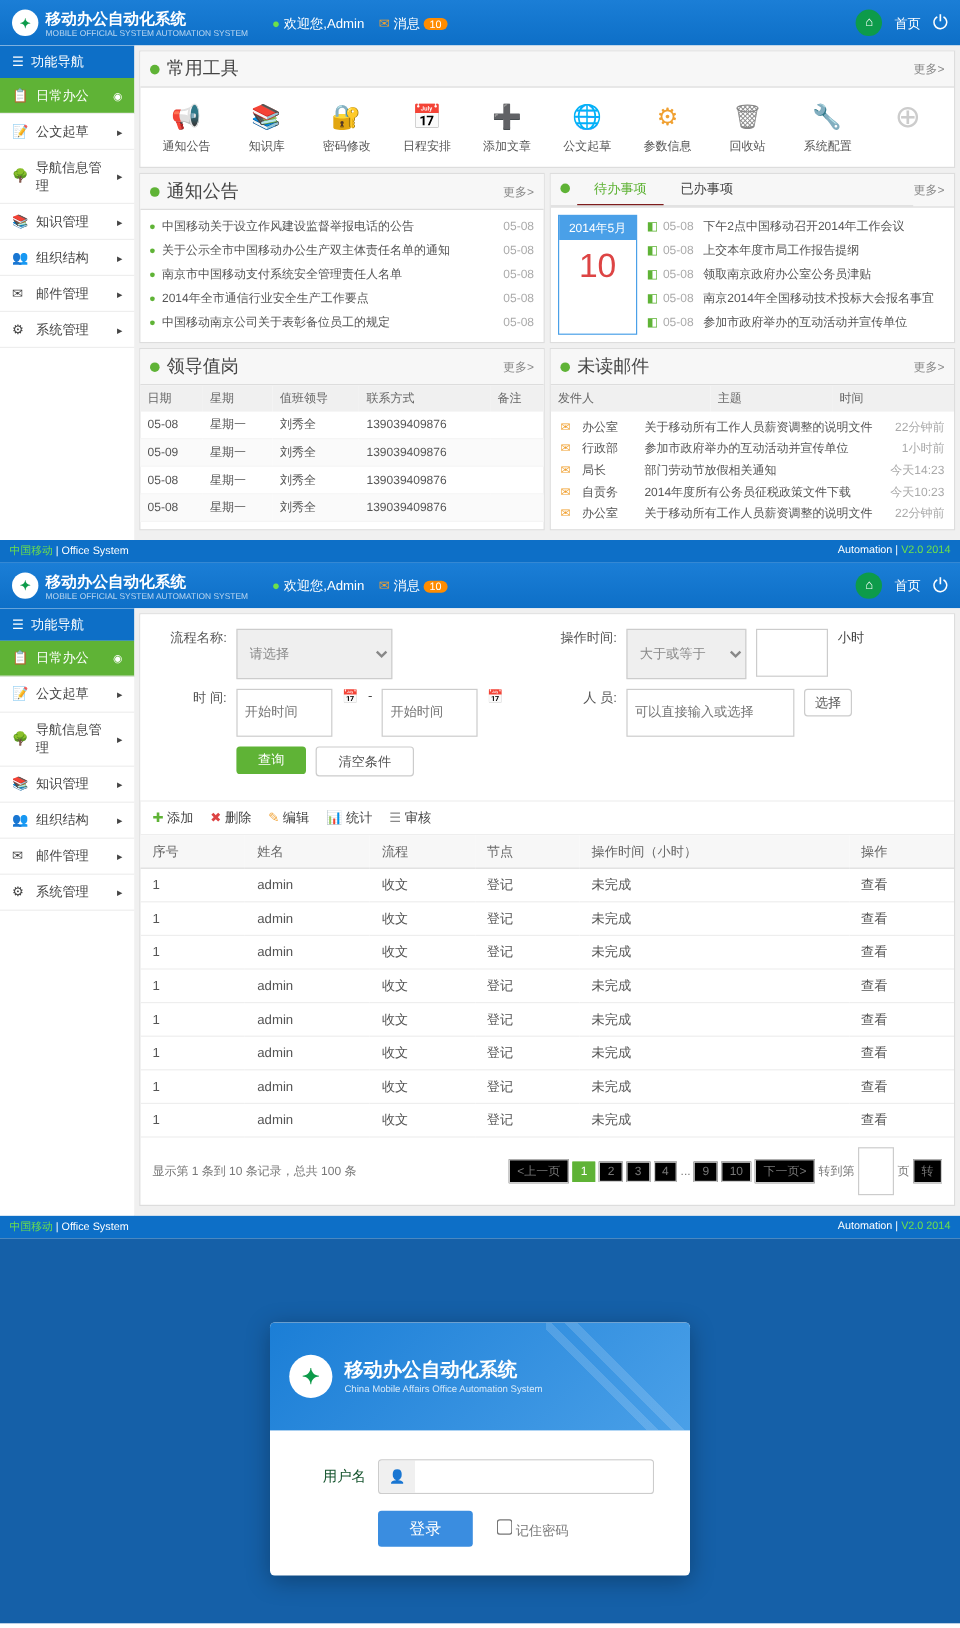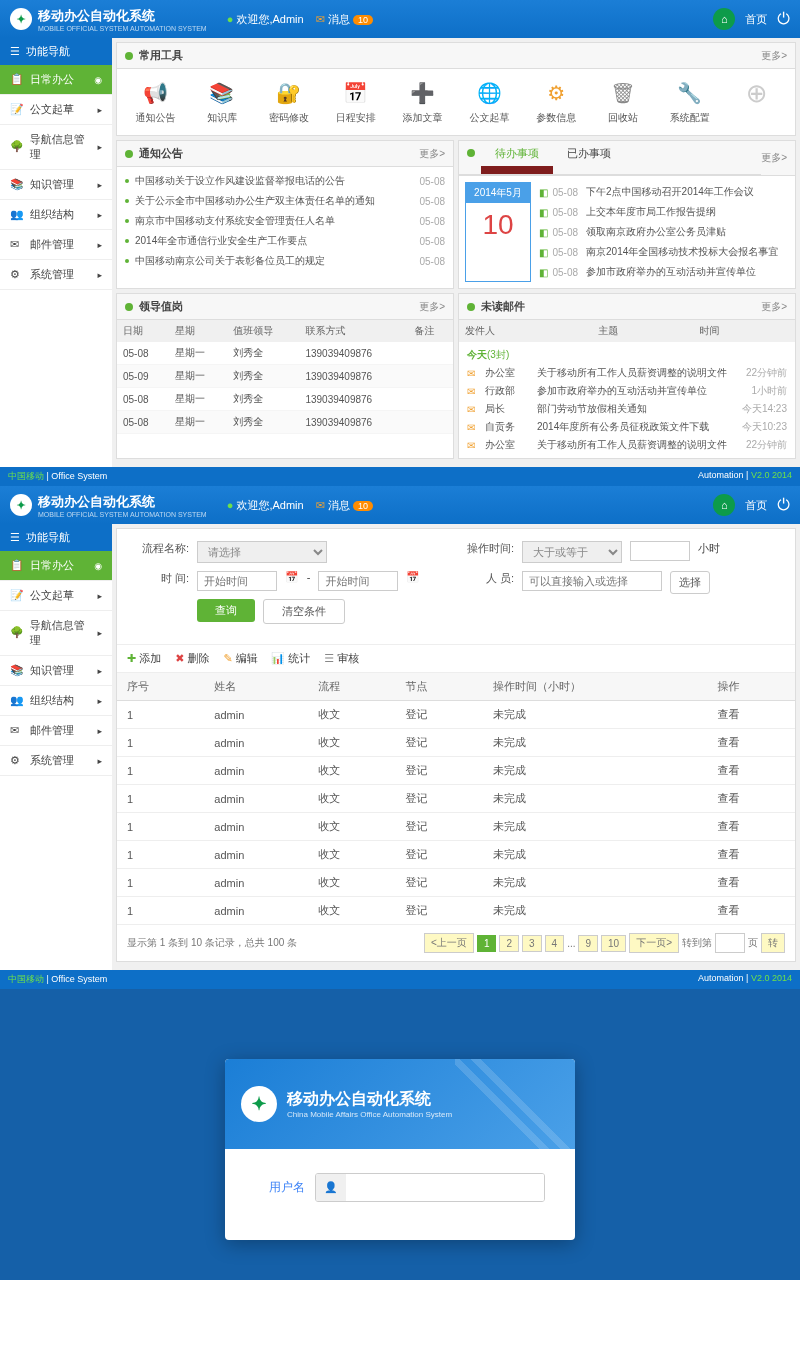--- a/index.html
+++ b/index.html
@@ -20,35 +20,35 @@
 .sidebar{width:112px;background:#fff}
 .nav-hdr{background:#0d6fc7;color:#fff;padding:6px 10px;font-size:11px;display:flex;align-items:center;gap:6px}
 .nav-item{padding:7px 10px;border-bottom:1px solid #eee;display:flex;align-items:center;gap:6px;font-size:11px;cursor:pointer}
 .nav-item.active{background:#5fb336;color:#fff}
 .nav-item .arrow{margin-left:auto;font-size:9px}
 .nav-ico{width:14px;height:14px;display:inline-block}
 .main{flex:1;padding:4px;background:#f0f0f0}
 .panel{background:#fff;border:1px solid #ddd;margin-bottom:4px}
 .panel-hdr{background:#f7f7f7;border-bottom:1px solid #ddd;padding:5px 8px;display:flex;align-items:center}
 .panel-hdr .dot{width:8px;height:8px;border-radius:50%;background:#5fb336;margin-right:6px}
-.panel-hdr .title{font-weight:bold;font-size:11px}
+.panel-hdr .title{font-weight:normal;font-size:15px}
 .panel-hdr .more{margin-left:auto;color:#888;font-size:10px;cursor:pointer}
 .tools{display:flex;padding:10px 6px;gap:2px}
 .tool{flex:1;text-align:center;cursor:pointer}
 .tool-ico{width:28px;height:28px;margin:0 auto 4px;display:flex;align-items:center;justify-content:center;font-size:20px}
 .tool-lbl{font-size:10px;color:#555}
 .row2{display:flex;gap:4px}
 .row2>div{flex:1}
 .list{padding:4px 8px}
 .list-row{display:flex;padding:3px 0;font-size:10px;color:#555;align-items:center}
 .list-row .bullet{width:4px;height:4px;background:#5fb336;border-radius:50%;margin-right:6px}
 .list-row .date{margin-left:auto;color:#aaa}
 .tab-bar{display:flex;border-bottom:1px solid #ddd}
 .tab{padding:5px 14px;font-size:11px;cursor:pointer}
-.tab.active{border-bottom:8px solid #7f1d1d;color:#5fb336}
+.tab.active{border-bottom:1px solid #7f1d1d;color:#5fb336}
 .pending{display:flex;padding:6px}
 .cal{width:66px;border:1px solid #4aa0e8;text-align:center}
 .cal-hdr{background:#4aa0e8;color:#fff;font-size:10px;padding:3px}
 .cal-day{font-size:28px;color:#d44;padding:6px 0}
 .pending-list{flex:1;padding-left:8px}
 .tbl{width:100%;border-collapse:collapse;font-size:10px}
 .tbl th{background:#f0f0f0;padding:4px 6px;text-align:left;font-weight:normal;color:#666}
 .tbl td{padding:4px 6px;border-bottom:1px solid #f5f5f5;color:#555}
 .tbl tr:nth-child(even) td{background:#fafafa}
 .mail-list{padding:4px 8px}
@@ -58,44 +58,44 @@
 .mail-sender{width:52px}
 .mail-subj{flex:1}
 .mail-time{color:#aaa}
 .footer{background:#0d6fc7;color:#fff;font-size:9px;padding:3px 8px;display:flex}
 .footer .fr{margin-left:auto}
 .footer .g{color:#6de04a}
 
 .form-area{padding:12px 18px;background:#fff;font-size:11px}
 .form-row{display:flex;align-items:flex-start;gap:8px;margin-bottom:8px}
 .form-row label{width:54px;text-align:right;color:#555}
-.sel,.inp{border:1px solid #ccc;padding:3px 6px;font-size:11px}
+.sel,.inp{border:1px solid #ccc;padding:13px 6px;font-size:11px}
 .sel{width:130px;color:#888}
 .btn{padding:4px 18px;border:none;border-radius:3px;cursor:pointer;font-size:11px}
 .btn-primary{background:#5fb336;color:#fff}
 .btn-default{background:#fff;border:1px solid #ccc;color:#555}
 .toolbar{padding:6px 10px;border-top:1px solid #eee;border-bottom:1px solid #eee;display:flex;gap:14px;font-size:11px}
 .tb-item{display:flex;align-items:center;gap:3px;cursor:pointer}
 .data-tbl{width:100%;border-collapse:collapse;font-size:11px}
 .data-tbl th{background:#f7f7f7;padding:6px 10px;text-align:left;color:#666;font-weight:normal;border-bottom:1px solid #ddd}
 .data-tbl td{padding:6px 10px;border-bottom:1px solid #eee;color:#555}
 .link{color:#3a8de0;cursor:pointer}
 .pager{padding:8px 10px;display:flex;align-items:center;font-size:10px;color:#777}
 .pager .info{}
 .pager .pages{margin-left:auto;display:flex;gap:3px;align-items:center}
-.pg{border:1px solid #ccc;padding:2px 6px;cursor:pointer;background:#fef9c3}
+.pg{border:1px solid #ccc;padding:2px 6px;cursor:pointer;background:#000000}
 .pg.active{background:#5fb336;color:#fff;border-color:#5fb336}
 
 .login-bg{background:#1560a8;padding:70px 0 40px;display:flex;flex-direction:column;align-items:center}
 .login-box{width:350px;background:#fff;border-radius:4px;overflow:hidden;box-shadow:0 4px 20px rgba(0,0,0,.3)}
 .login-banner{height:90px;background:linear-gradient(135deg,#1b7ed6,#4aa0e8);display:flex;align-items:center;padding:0 16px;color:#fff;position:relative;overflow:hidden}
 .login-banner::after{content:"";position:absolute;right:0;top:0;bottom:0;width:120px;background:linear-gradient(45deg,transparent 40%,rgba(255,255,255,.15) 40%,rgba(255,255,255,.15) 45%,transparent 45%,transparent 50%,rgba(255,255,255,.15) 50%,rgba(255,255,255,.15) 55%,transparent 55%)}
 .login-form{padding:24px 30px}
 .lf-row{display:flex;align-items:center;margin-bottom:14px}
-.lf-row label{width:50px;text-align:right;margin-right:10px;font-size:12px;color:#3b82f6}
+.lf-row label{width:50px;text-align:right;margin-right:10px;font-size:12px;color:#14532d}
 .lf-input{flex:1;display:flex;border:1px solid #ccc;border-radius:3px;overflow:hidden}
 .lf-ico{width:30px;background:#f0f0f0;display:flex;align-items:center;justify-content:center;color:#5fb336}
 .lf-input input{flex:1;border:none;padding:6px;outline:none}
 .lf-actions{display:flex;align-items:center;gap:20px;padding-left:60px}
 .btn-login{background:#3a8de0;color:#fff;padding:6px 26px;border:none;border-radius:3px;cursor:pointer}
 </style>
 </head>
 <body>
 
 <div class="app">
@@ -344,21 +344,20 @@
         <table class="tbl">
               <thead>
                 <tr id="mailh">
                   <th>发件人</th>
                   <th>主题</th>
                   <th>时间</th>
                 </tr>
               </thead>
             </table>
         <div class="mail-list" id="mail">
-              <div class="mail-today"><b>今天</b>(3封)</div>
               <div class="mail-row">
                 <span class="mail-ico">✉</span>
                 <span class="mail-sender">办公室</span>
                 <span class="mail-subj">关于移动所有工作人员薪资调整的说明文件</span>
                 <span class="mail-time">22分钟前</span>
               </div>
               <div class="mail-row">
                 <span class="mail-ico">✉</span>
                 <span class="mail-sender">行政部</span>
                 <span class="mail-subj">参加市政府举办的互动活动并宣传单位</span>
@@ -615,18 +614,22 @@
       </div>
     </div>
     <div class="login-form">
       <div class="lf-row">
             <label>用户名</label>
             <div class="lf-input">
               <div class="lf-ico">👤</div>
               <input style="">
             </div>
           </div>
+      <div class="lf-actions">
+        <button class="btn-login">登录</button>
+        <label style="font-size:11px;color:#777"><input type="checkbox" style=""> <span>记住密码</span></label>
+      </div>
     </div>
   </div>
 
 </div>
 
 </div>
 
 </body></html>

